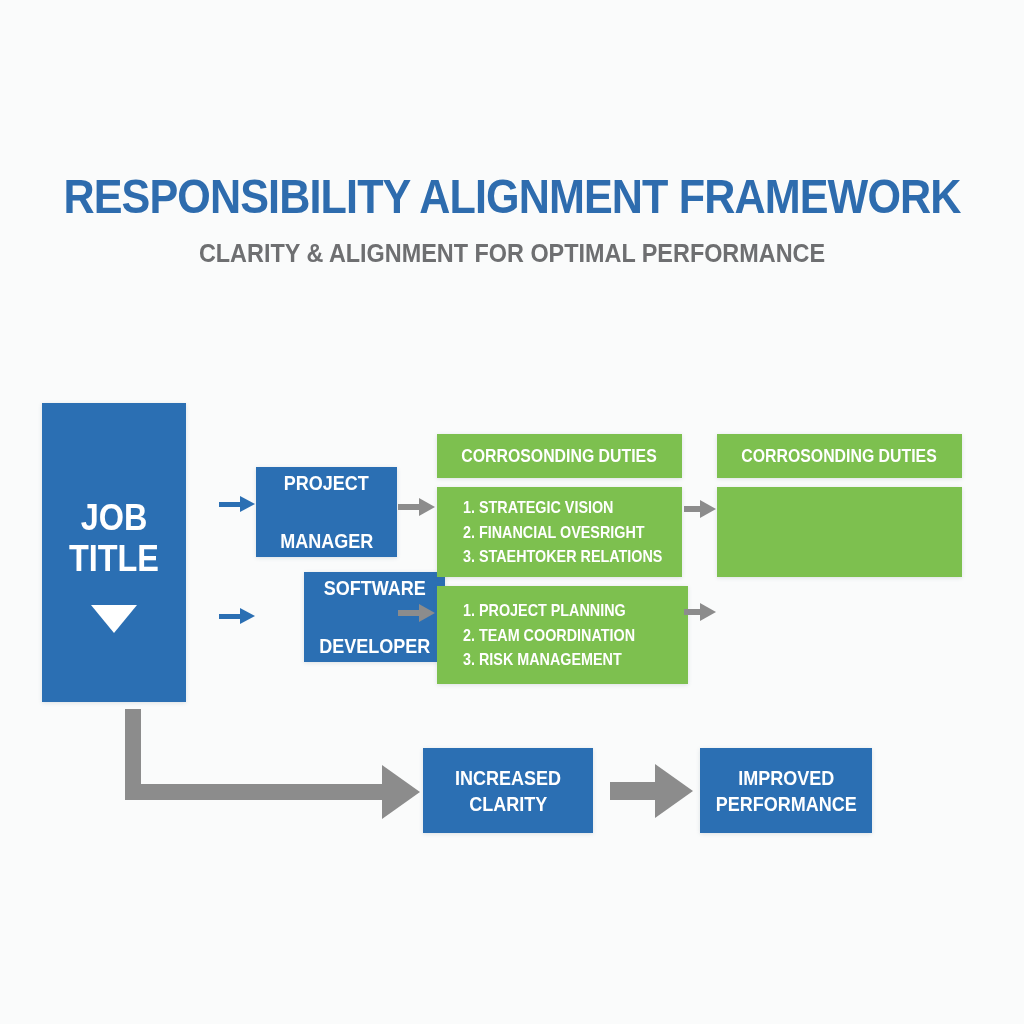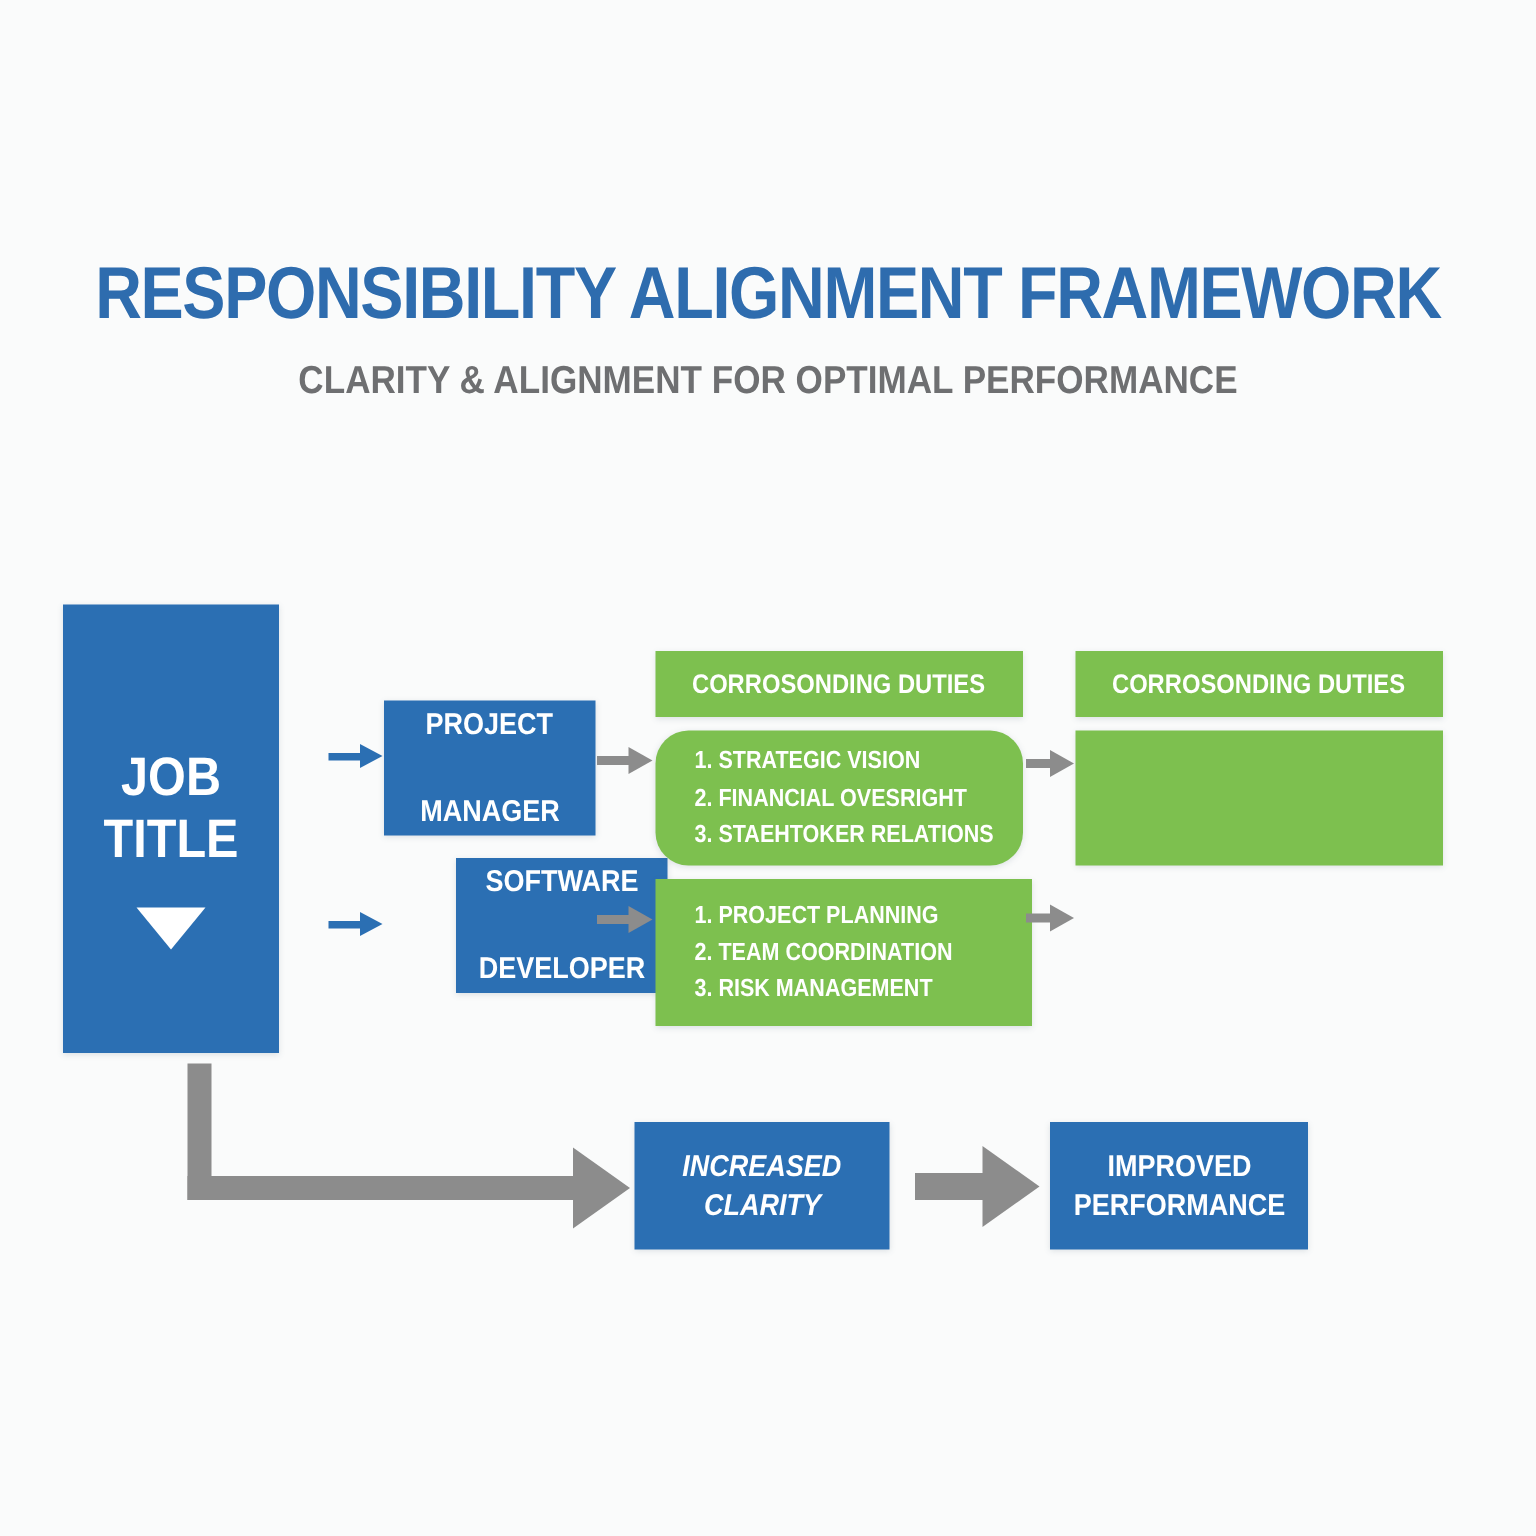--- a/index.html
+++ b/index.html
@@ -85,21 +85,21 @@
   </div>
 
   <div class="shaft gray" style="left:398px;top:504px;width:22px;height:6px;"></div>
   <div class="head gray-sm" style="left:419px;top:498px;"></div>
   <div class="shaft gray" style="left:398px;top:610px;width:22px;height:6px;"></div>
   <div class="head gray-sm" style="left:419px;top:604px;"></div>
 
   <div class="box green-box duty-header" style="left:437px;top:413px;width:245px;">
     <div class="hdr-text">CORROSONDING DUTIES</div>
   </div>
-  <div class="box green-box duty-list" style="left:437px;top:466px;width:245px;height:90px;border-radius:22px;">
+  <div class="box green-box duty-list" style="left:437px;top:466px;width:245px;height:90px;">
     <div class="duty-line">1. STRATEGIC VISION</div>
     <div class="duty-line">2. FINANCIAL OVESRIGHT</div>
     <div class="duty-line">3. STAEHTOKER RELATIONS</div>
   </div>
   <div class="box green-box duty-list" style="left:437px;top:565px;width:251px;height:98px;">
     <div class="duty-line">1. PROJECT PLANNING</div>
     <div class="duty-line">2. TEAM COORDINATION</div>
     <div class="duty-line">3. RISK MANAGEMENT</div>
   </div>
 
@@ -110,21 +110,21 @@
 
   <div class="box green-box duty-header" style="left:717px;top:413px;width:245px;">
     <div class="hdr-text">CORROSONDING DUTIES</div>
   </div>
   <div class="box green-box" style="left:717px;top:466px;width:245px;height:90px;"></div>
 
   <div class="shaft gray" style="left:125px;top:709px;width:16px;height:91px;"></div>
   <div class="shaft gray" style="left:125px;top:784px;width:257px;height:16px;"></div>
   <div class="head gray-lg" style="left:382px;top:765px;"></div>
 
-  <div class="box blue-box outcome-box" style="left:423px;width:170px;font-style:italic;">
+  <div class="box blue-box outcome-box" style="left:423px;width:170px;">
     <div class="outcome-line">INCREASED</div>
     <div class="outcome-line">CLARITY</div>
   </div>
 
   <div class="shaft gray" style="left:610px;top:782px;width:46px;height:18px;"></div>
   <div class="head gray-lg" style="left:655px;top:764px;"></div>
 
   <div class="box blue-box outcome-box" style="left:700px;width:172px;">
     <div class="outcome-line">IMPROVED</div>
     <div class="outcome-line">PERFORMANCE</div>

